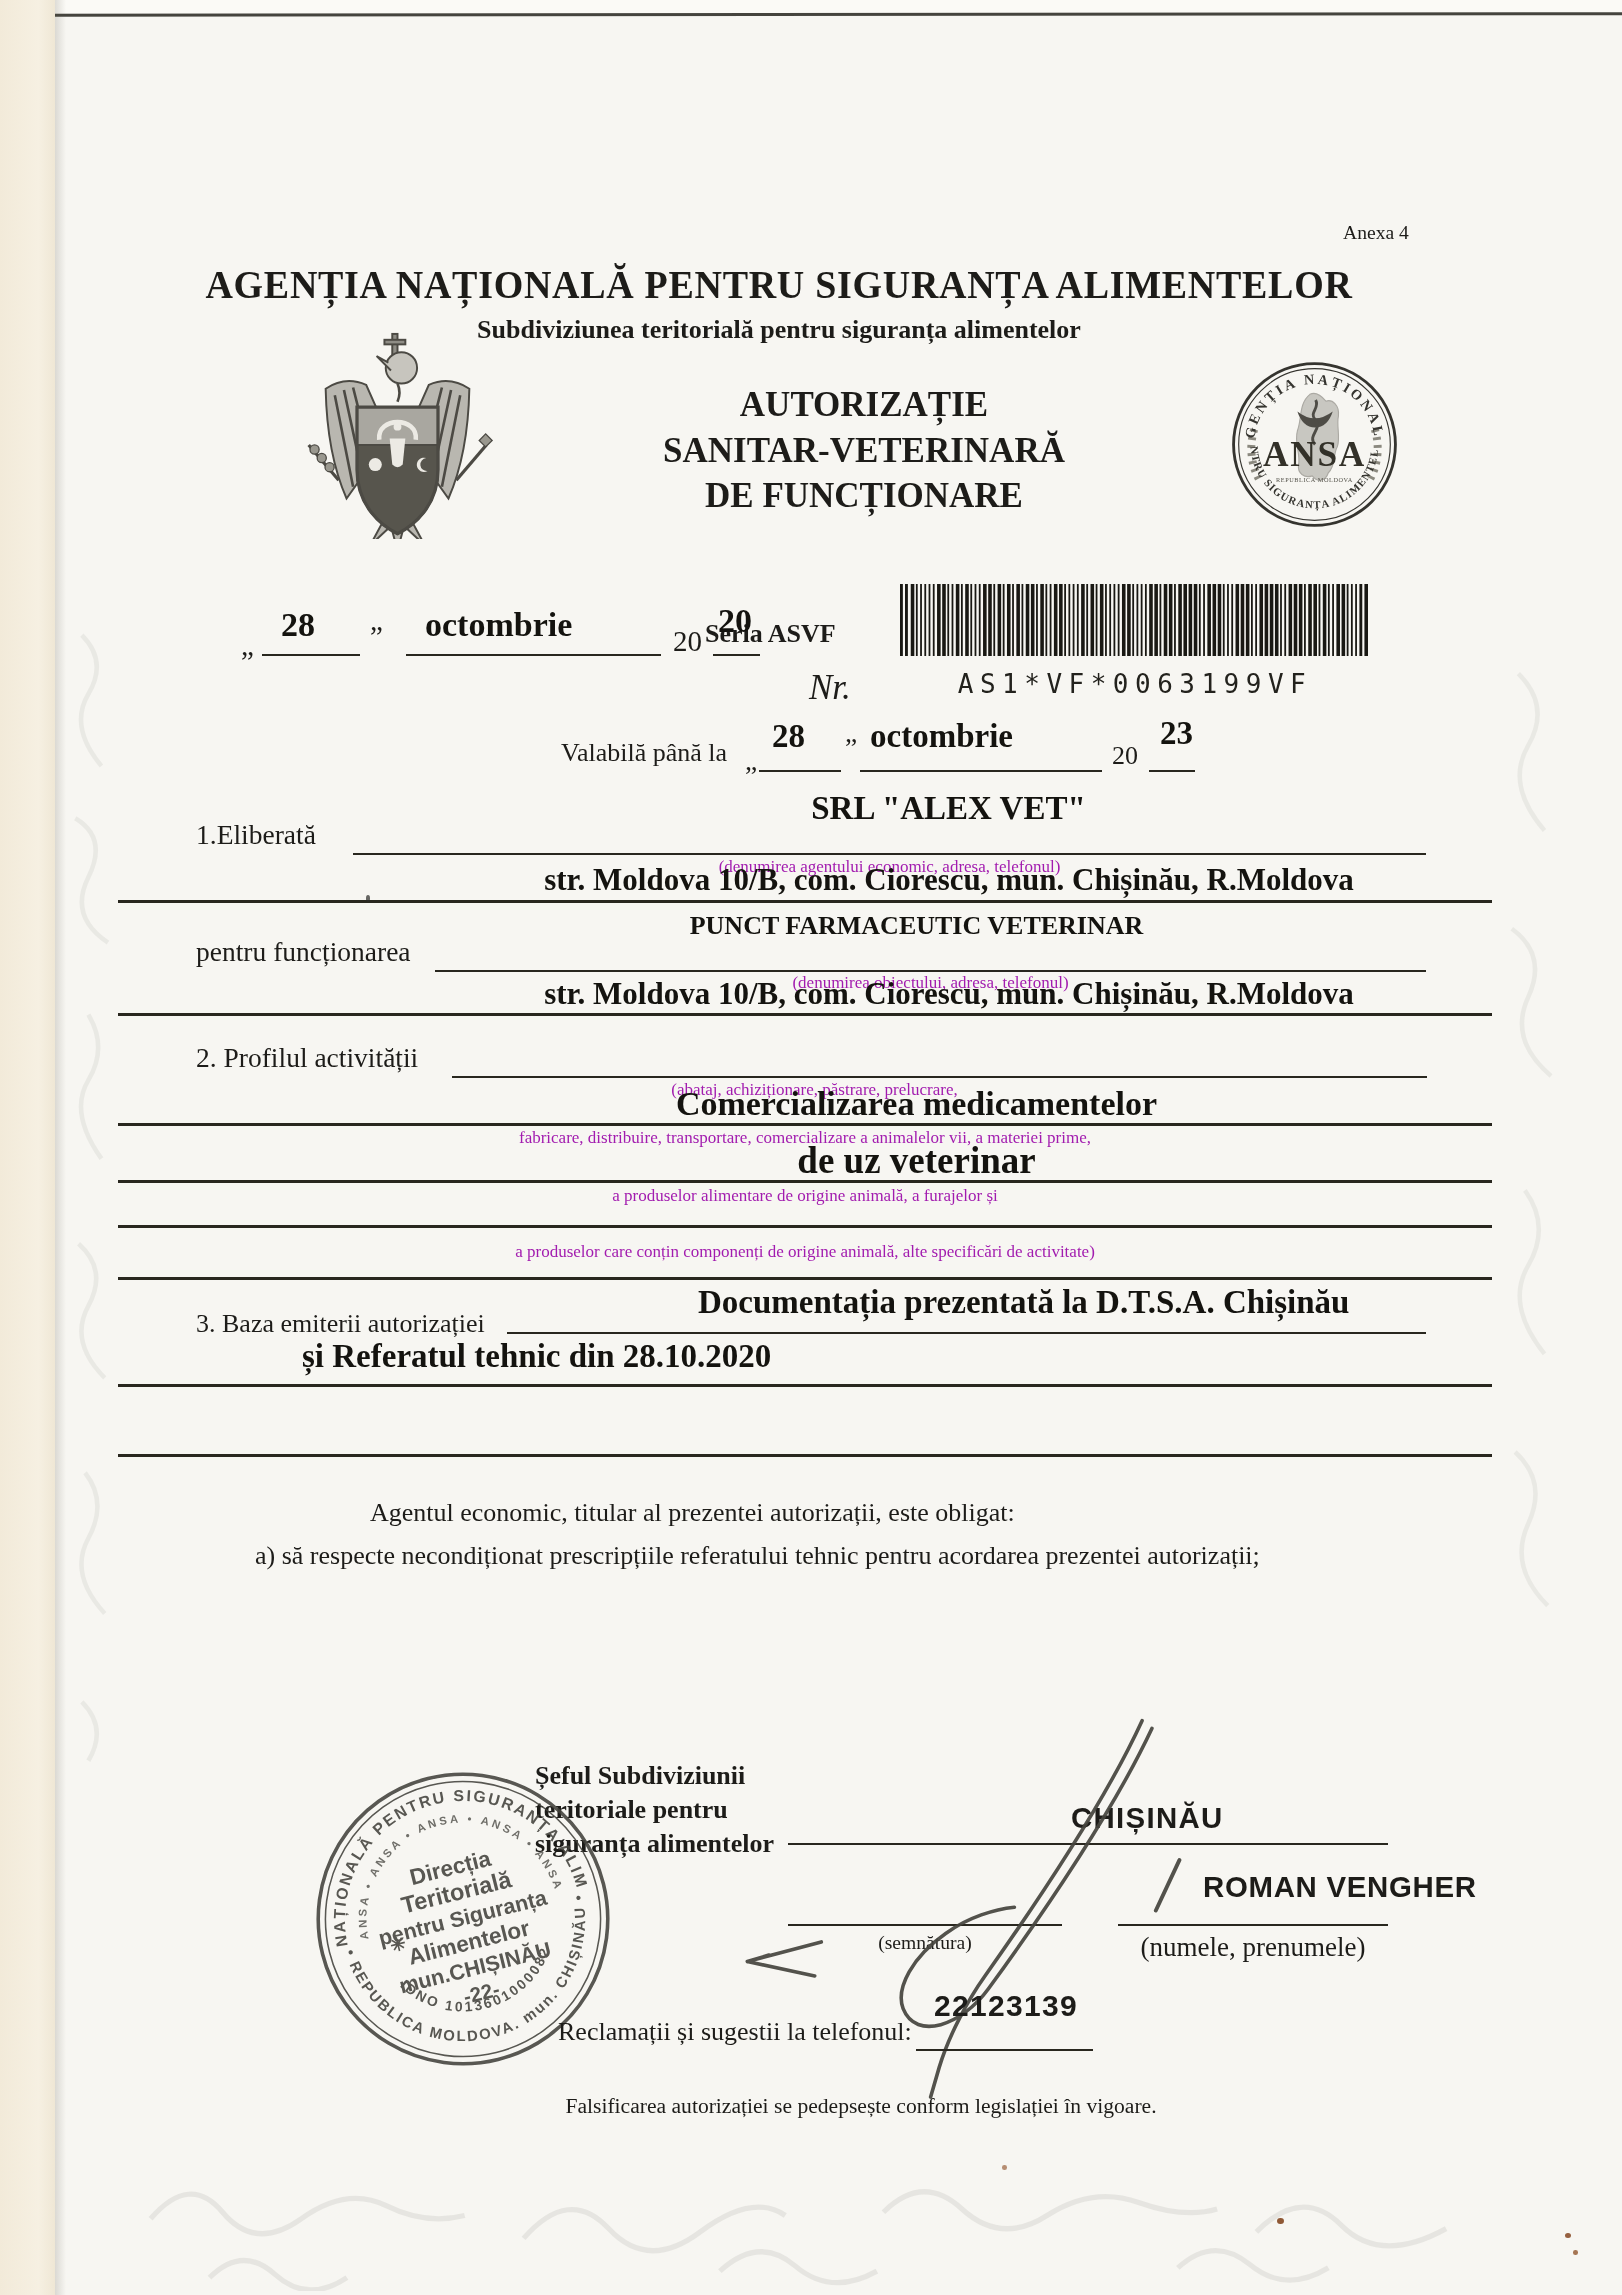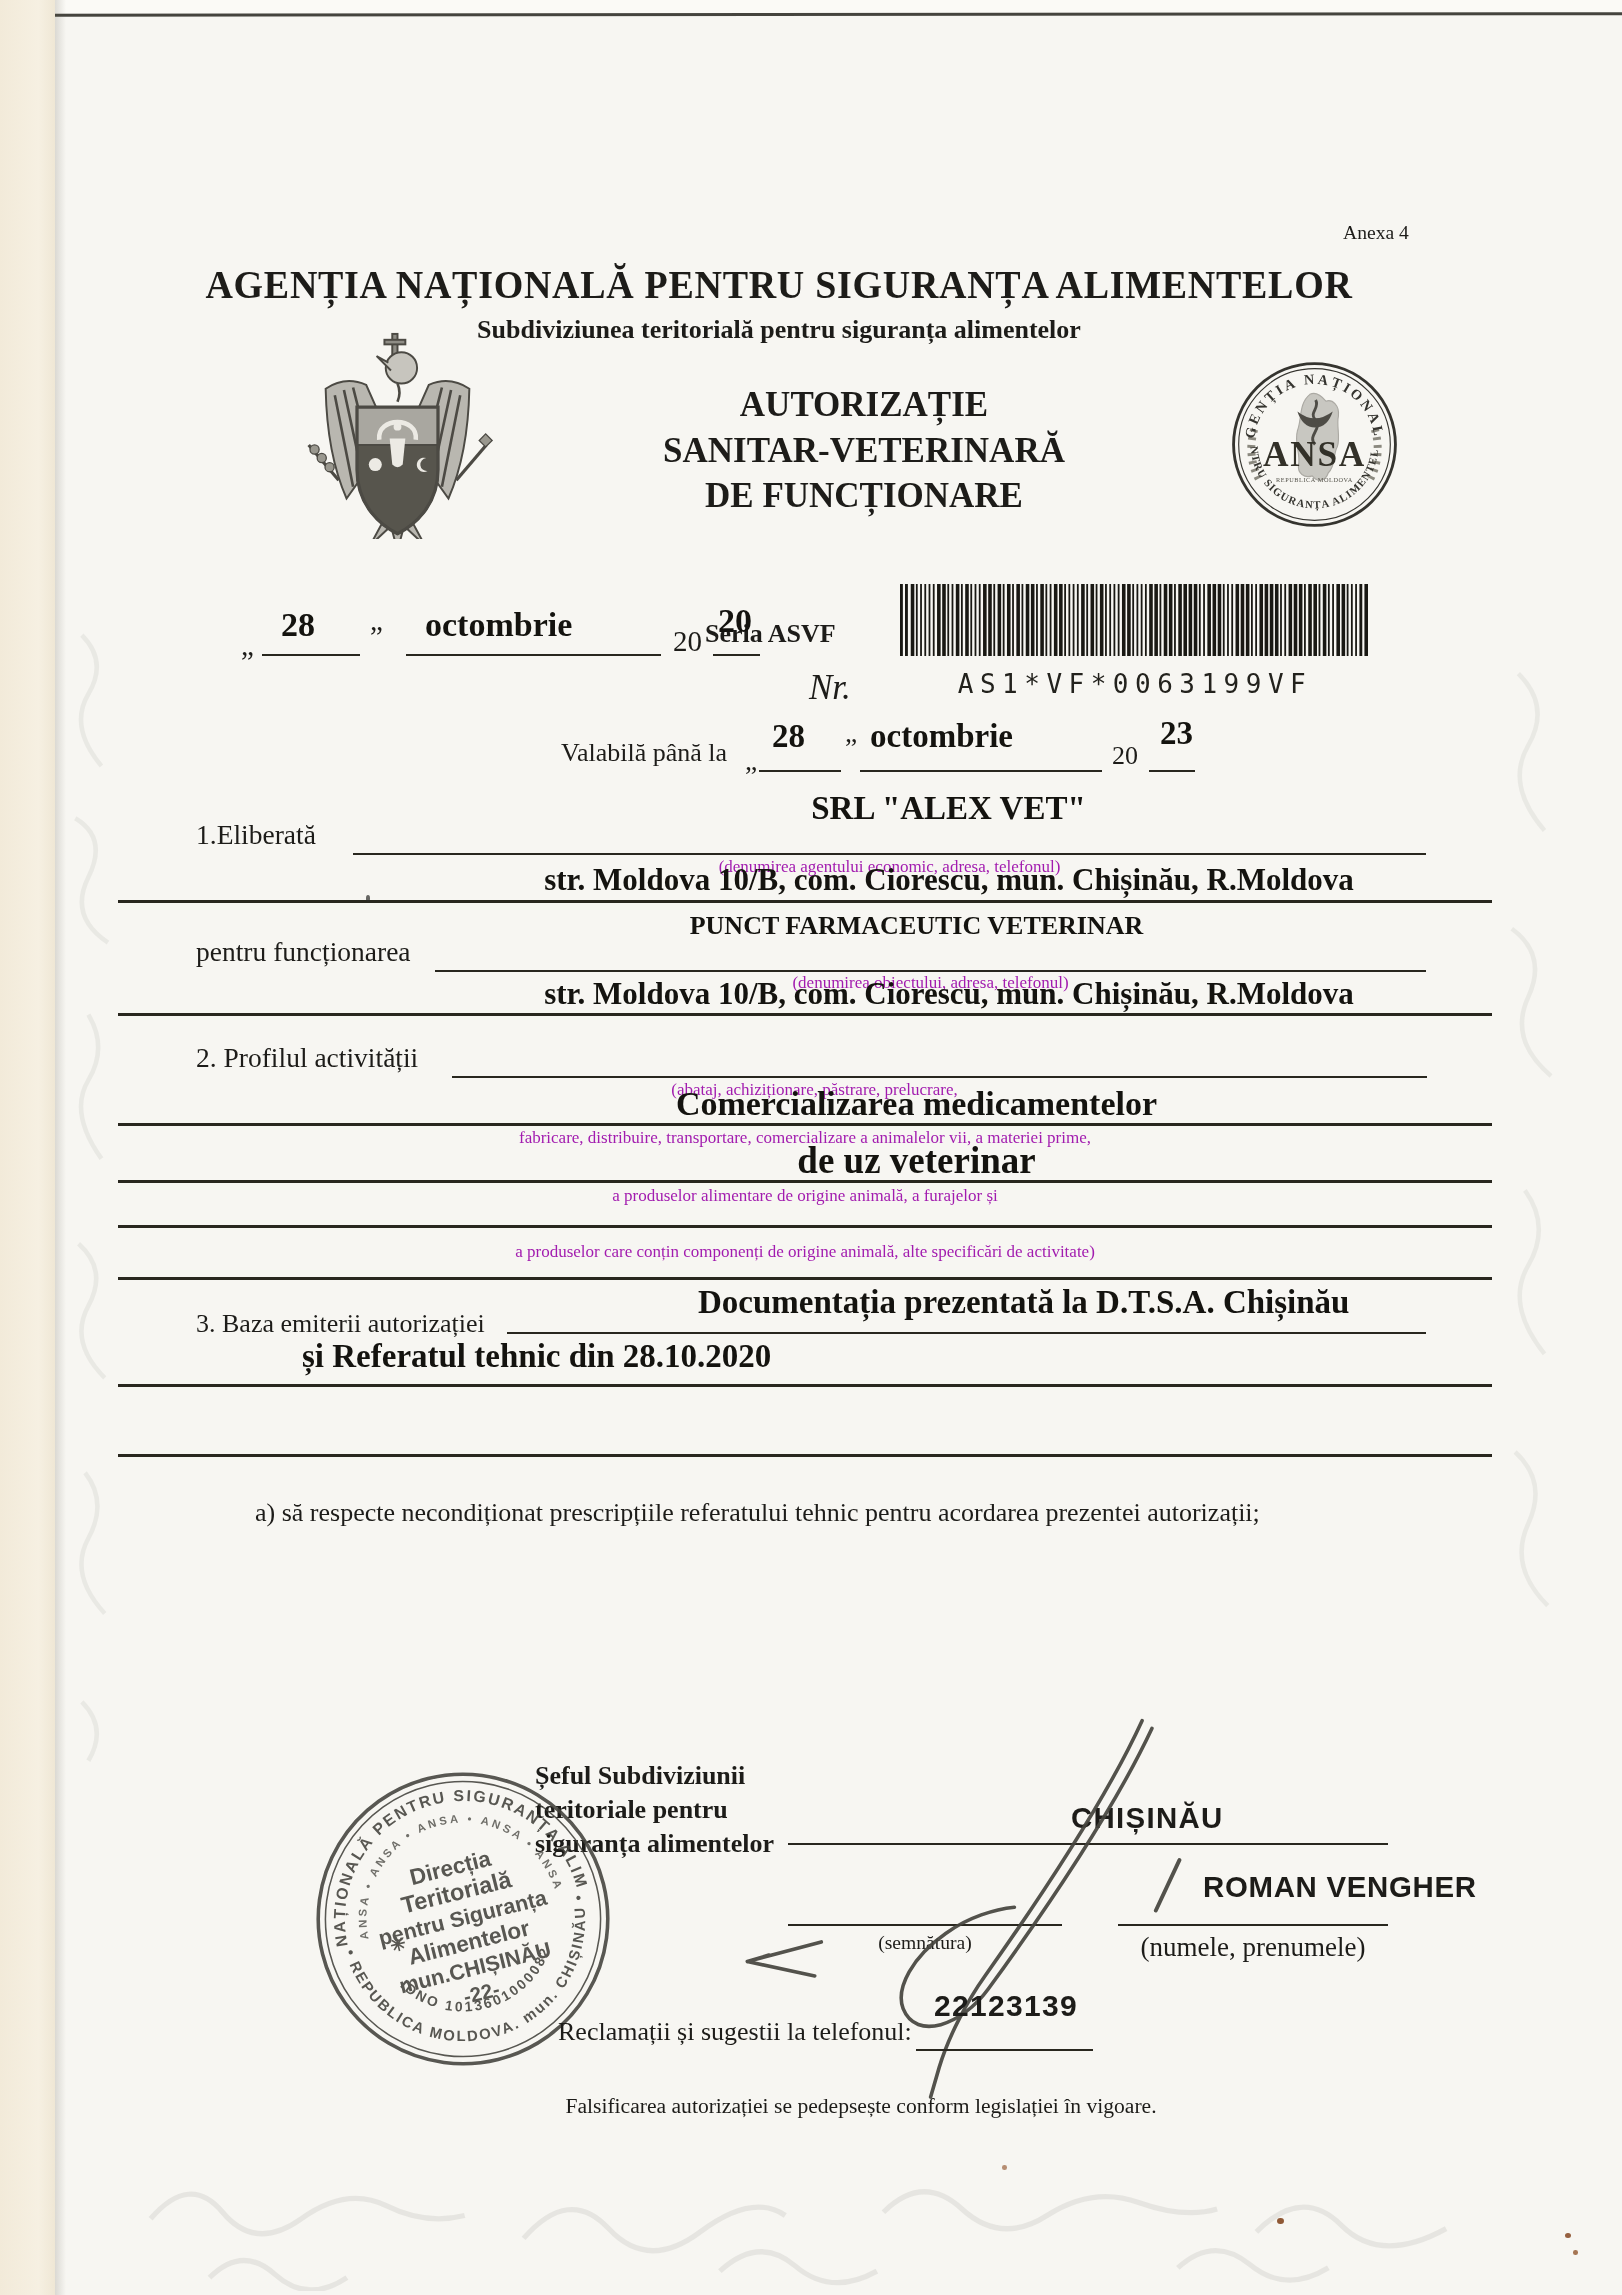--- a/index.html
+++ b/index.html
@@ -260,20 +260,21 @@
 <div class="abs rule thick" style="left:118px;top:1277px;width:1374px;"></div>
 
 <div class="abs serif filled" style="left:698px;top:1284px;width:851px;font-size:33px;">Documentația prezentată la D.T.S.A. Chișinău</div>
 <div class="abs serif" style="left:196px;top:1309px;font-size:26px;">3. Baza emiterii autorizației</div>
 <div class="abs rule" style="left:507px;top:1332px;width:919px;"></div>
 <div class="abs serif filled" style="left:302px;top:1338px;font-size:33px;">și Referatul tehnic din 28.10.2020</div>
 <div class="abs rule thick" style="left:118px;top:1384px;width:1374px;"></div>
 <div class="abs rule thick" style="left:118px;top:1454px;width:1374px;"></div>
 
 <div class="abs serif obl" style="left:255px;top:1495px;width:1191px;font-size:26px;line-height:36px;">
+  <p style="text-indent:115px;">Agentul economic, titular al prezentei autorizații, este obligat:</p>
   <p>a) să respecte necondiționat prescripțiile referatului tehnic pentru acordarea prezentei autorizații;</p>
 </div>
 
 <div class="abs serif b" style="left:535px;top:1759px;width:288px;font-size:26px;line-height:34px;">Șeful Subdiviziunii teritoriale pentru siguranța alimentelor</div>
 <div class="abs sans b" style="left:1071px;top:1801px;font-size:29.4px;letter-spacing:1.3px;">CHIȘINĂU</div>
 <div class="abs rule" style="left:788px;top:1843px;width:600px;"></div>
 <div class="abs sans b" style="left:1203px;top:1870px;font-size:29.4px;letter-spacing:0.7px;">ROMAN VENGHER</div>
 <div class="abs rule" style="left:788px;top:1924px;width:274px;"></div>
 <div class="abs rule" style="left:1118px;top:1924px;width:270px;"></div>
 <div class="abs serif ctr" style="left:788px;top:1932px;width:274px;font-size:19.6px;">(semnătura)</div>

